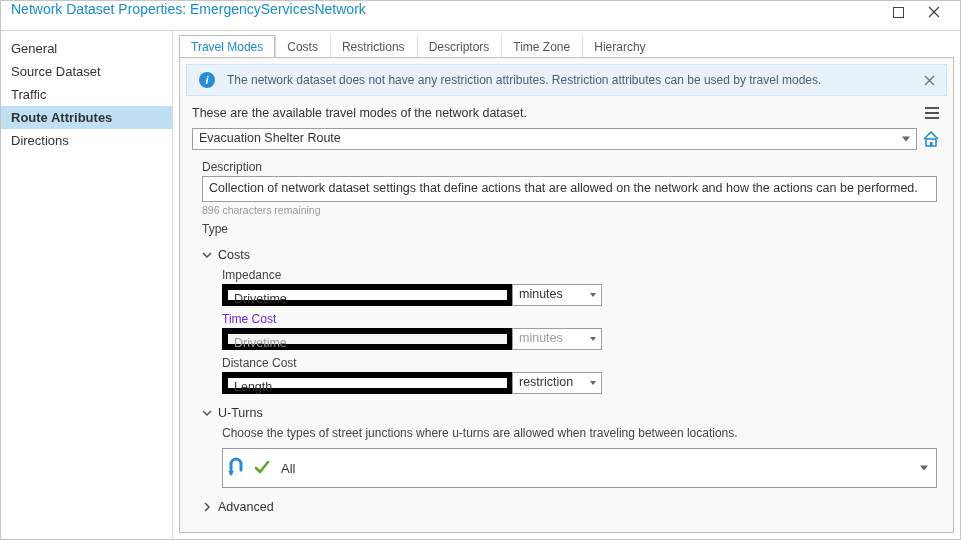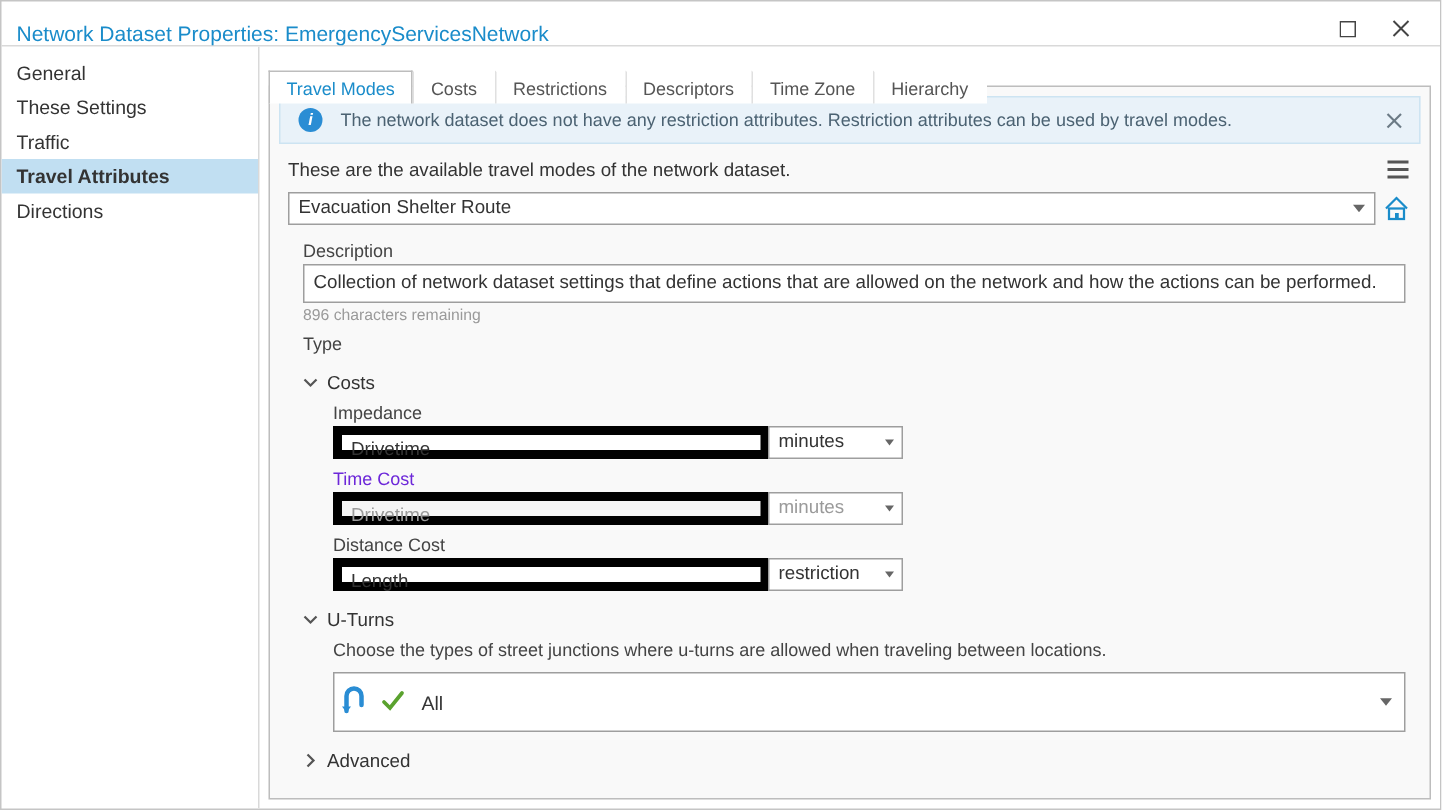--- a/index.html
+++ b/index.html
@@ -1,39 +1,39 @@
 <!DOCTYPE html>
 <html><head>
 <meta charset="utf-8">
 <style>
   * { box-sizing: border-box; }
   html, body { margin: 0; padding: 0; font-family: "Segoe UI", Arial, sans-serif; font-size: 13px; color: #333; }
   #app { width: 961px; height: 540px; border: 1px solid #c5c5c5; background: #fff; display: flex; flex-direction: column; }
 
   
-  .titlebar { display: flex; align-items: flex-end; height: 30px; padding: 0 8px 0 10px; border-bottom: 1px solid #d9d9d9; }
+  .titlebar { display: flex; align-items: flex-start; height: 30px; padding: 0 8px 0 10px; border-bottom: 1px solid #d9d9d9; }
   .titlebar .title { color: #1a8cca; font-size: 14px; }
   .titlebar .spacer { flex: 1; }
   .win-btn { width: 36px; height: 22px; display: flex; align-items: center; justify-content: center; color: #444; cursor: pointer; }
   .win-btn svg { pointer-events: none; }
 
   
   .body { flex: 1; display: flex; overflow: hidden; }
 
   
   .leftnav { width: 172px; border-right: 1px solid #d9d9d9; padding-top: 6px; }
   .leftnav-item { padding: 4px 10px; font-size: 13px; color: #333; cursor: pointer; }
   .leftnav-item.selected { background: #c1dff2; font-weight: 600; }
 
   
   .rightpane { flex: 1; display: flex; flex-direction: column; overflow: hidden; }
 
   
   .tabrow { display: flex; align-items: flex-end; height: 26px; padding-left: 6px; }
-  .tab { padding: 4px 11px 3px; font-size: 12px; border: 1px solid transparent; border-bottom: none; cursor: pointer; position: relative; top: 12px; background: #fff; }
+  .tab { padding: 4px 11px 3px; font-size: 12px; border: 1px solid transparent; border-bottom: none; cursor: pointer; position: relative; top: 0; background: #fff; }
   .tab.active { border-color: #bdbdbd; color: #1a8cca; background: #fff; z-index: 2; }
   .tab:not(.active) { color: #555; border-left: 1px solid #e0e0e0; }
   .tab:first-child { border-left: 1px solid #bdbdbd; }
 
   .tabcontent { flex: 1; border: 1px solid #bdbdbd; margin: 0 6px 6px 6px; background: #f9f9f9; overflow: auto; padding: 0; }
 
   
   .infobar { display: flex; align-items: center; background: #e9f2f9; border: 1px solid #cde4f2; color: #4b6272; padding: 6px 8px; margin: 6px 6px 8px 6px; font-size: 12px; }
   .infobar .info-icon { width: 16px; height: 16px; border-radius: 50%; background: #2a8dd4; color: #fff; font-weight: bold; font-size: 11px; display: flex; align-items: center; justify-content: center; margin-right: 12px; margin-left: 4px; font-style: italic; }
   .infobar .close-x { margin-left: auto; width: 18px; height: 18px; display:flex; align-items:center; justify-content:center; color:#6b7a85; cursor:pointer; }
@@ -100,23 +100,23 @@
           <line x1="1" y1="1" x2="11" y2="11" stroke="#444" stroke-width="1.3"></line>
           <line x1="11" y1="1" x2="1" y2="11" stroke="#444" stroke-width="1.3"></line>
         </svg>
     </div>
   </div>
 
   <div class="body">
 
     <div class="leftnav">
       <div class="leftnav-item">General</div>
-      <div class="leftnav-item">These Settings</div>
+      <div class="leftnav-item">Source Dataset</div>
       <div class="leftnav-item">Traffic</div>
-      <div class="leftnav-item selected">Travel Attributes</div>
+      <div class="leftnav-item selected">Route Attributes</div>
       <div class="leftnav-item">Directions</div>
     </div>
 
     <div class="rightpane">
 
       <div class="tabrow">
         <div class="tab active">Travel Modes</div>
         <div class="tab">Costs</div>
         <div class="tab">Restrictions</div>
         <div class="tab">Descriptors</div>

